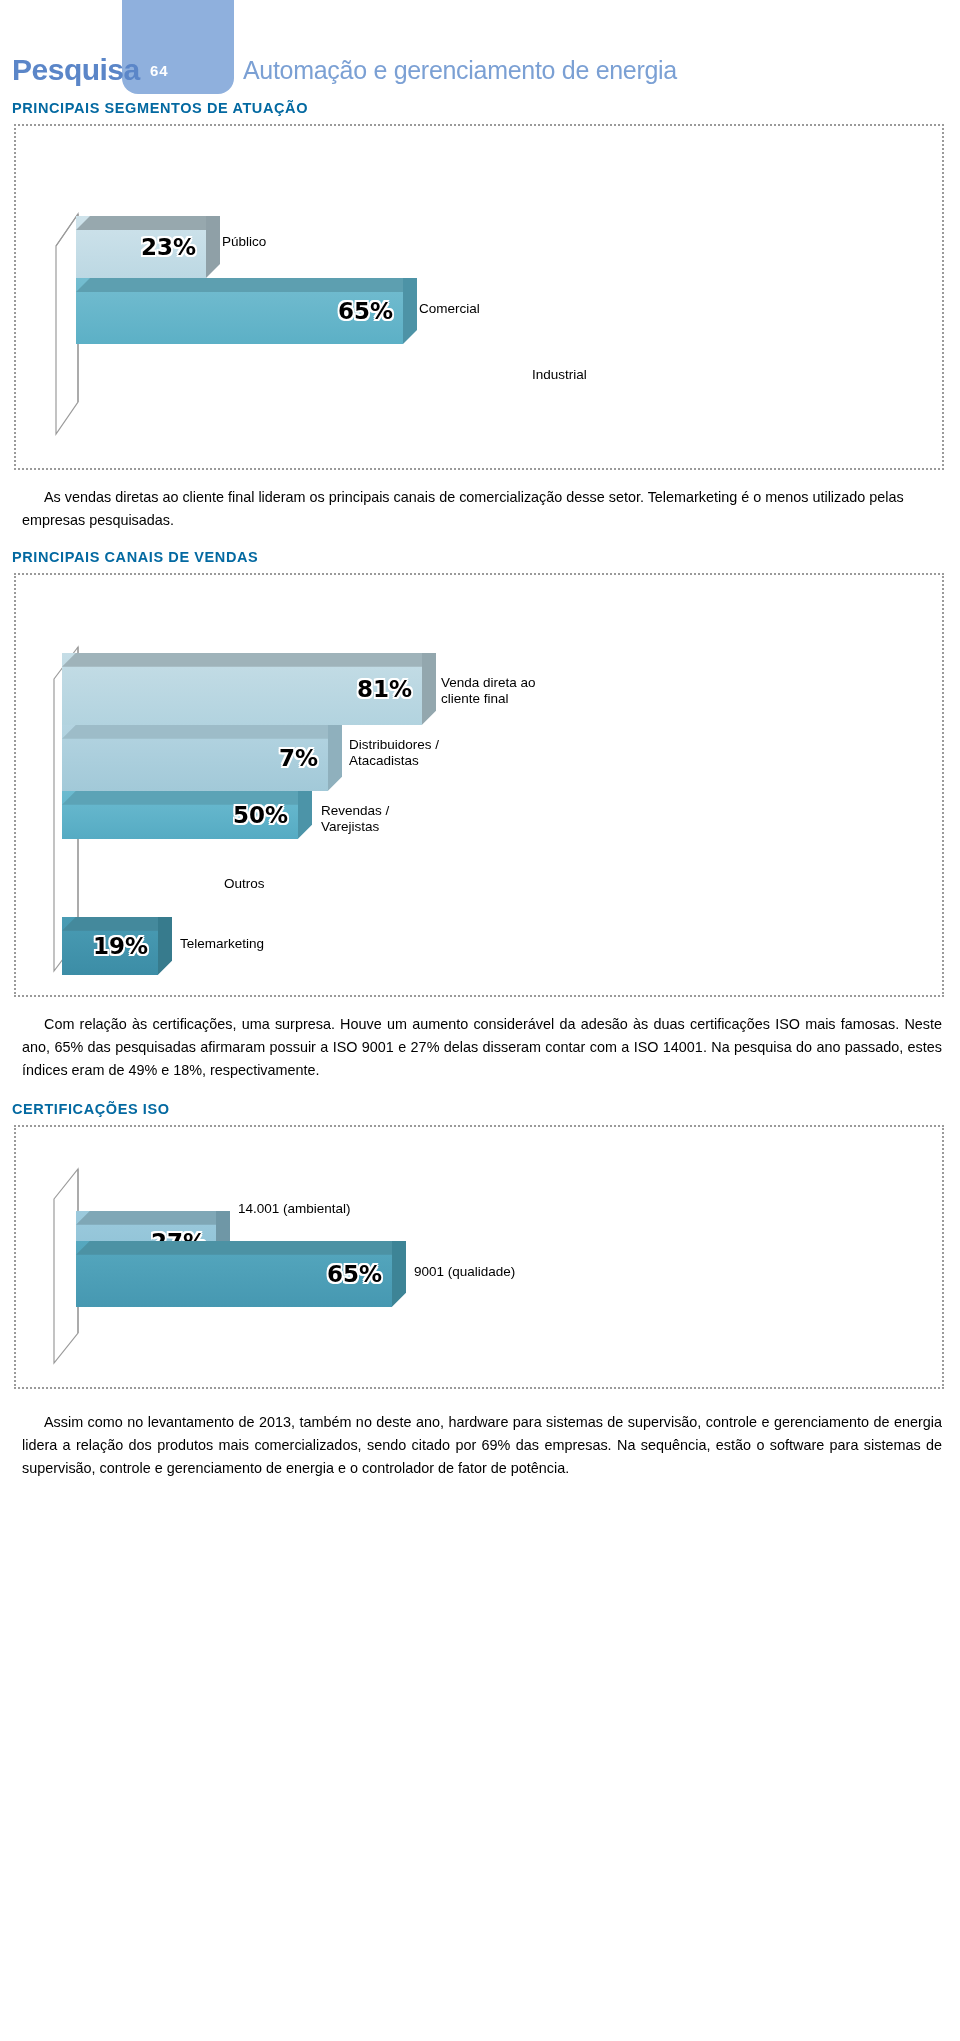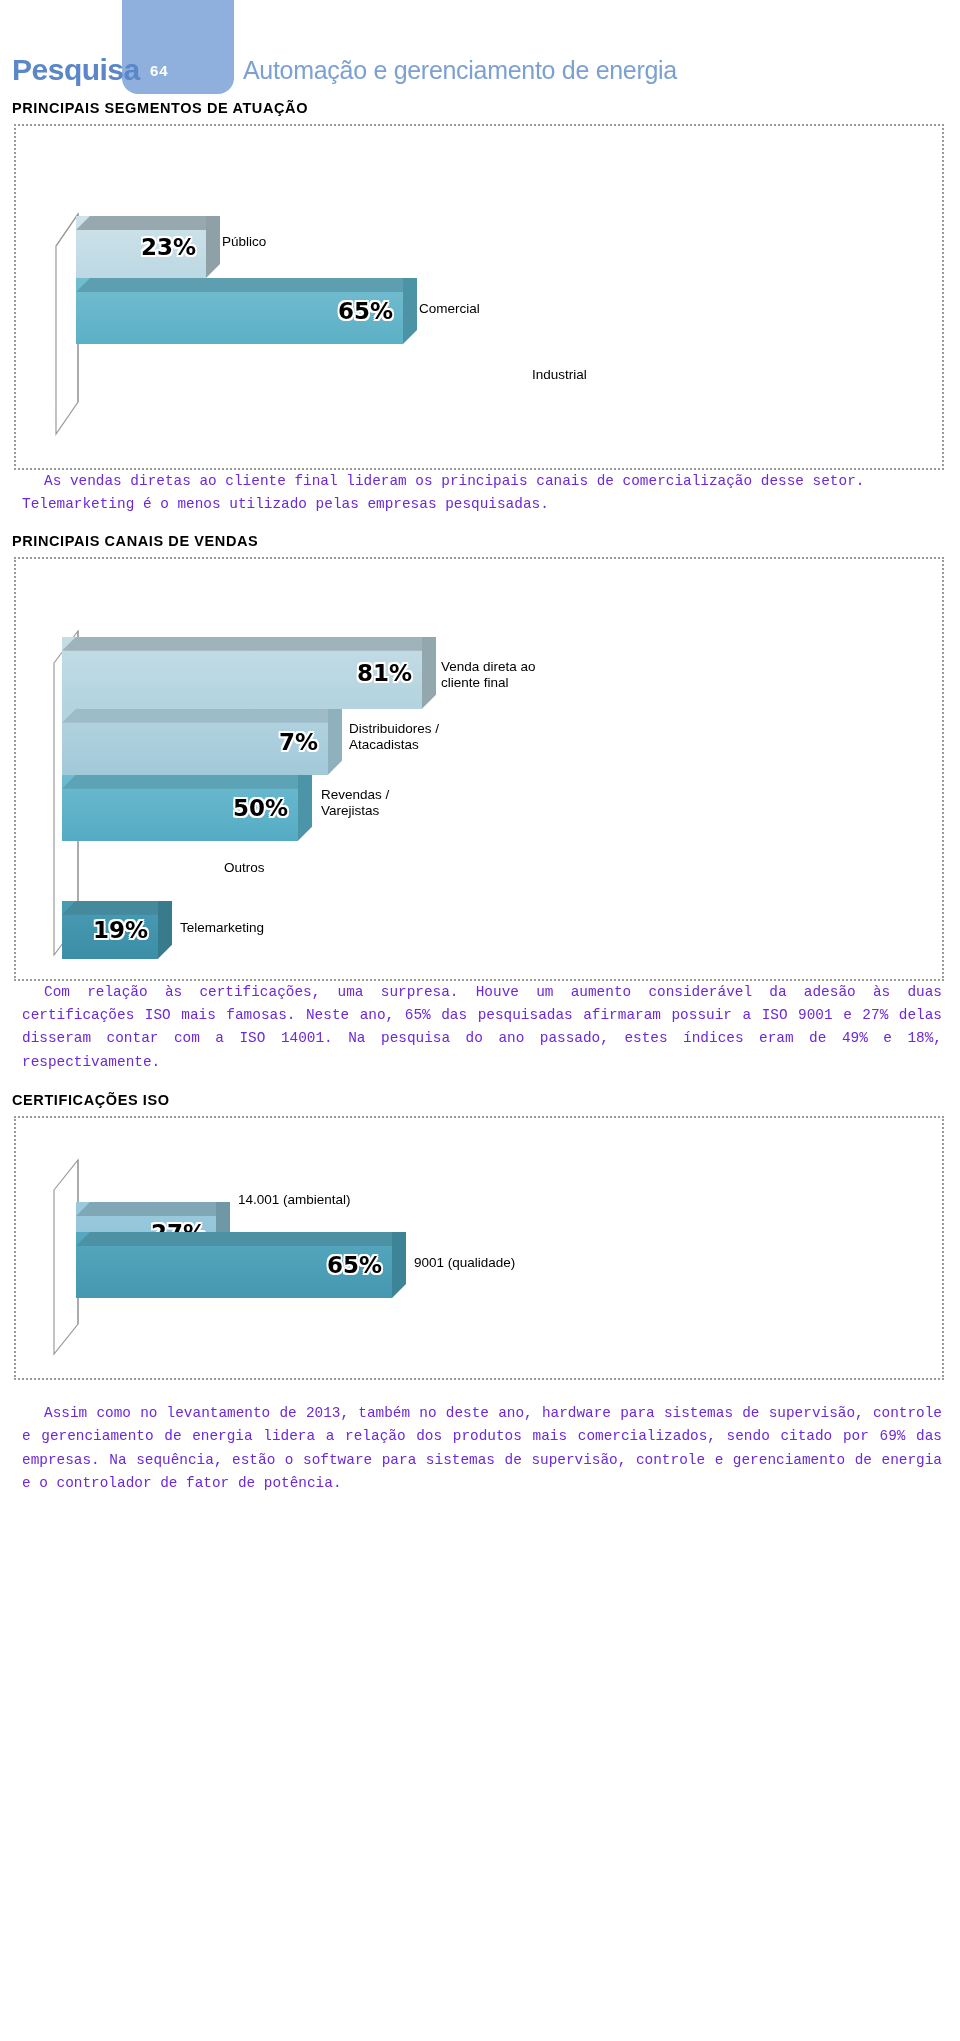--- a/index.html
+++ b/index.html
@@ -26,21 +26,21 @@
     font-size: 15px; color: #ffffff; font-weight: bold; letter-spacing: 1px;
   }
   .hdr-subject {
     position: absolute; left: 243px; top: 56px;
     font-size: 25px; color: #7ba0d4; font-weight: normal;
     letter-spacing: -0.3px;
   }
 
   
   .sec-title {
-    font-size: 14.5px; font-weight: bold; color: #000000;
+    font-size: 14.5px; font-weight: bold; color: #0369a1;
     letter-spacing: 0.6px; margin-left: 12px;
   }
 
   
   .panel {
     position: relative;
     margin: 8px 16px 0 14px;
     border: 2px dotted #9a9a9a;
     background: #fff;
   }
@@ -72,23 +72,23 @@
   }
   .cat-label {
     position: absolute;
     font-size: 13.5px; color: #000000; line-height: 1.22;
     white-space: pre-line;
     font-family: "Liberation Sans", sans-serif;
   }
 
   
   .body-text {
-    margin: 0 18px 0 22px;
-    font-size: 14.4px; line-height: 1.62; color: #6d28d9;
-    font-family: Liberation Mono, monospace;
+    margin: 16px 18px 0 22px;
+    font-size: 14.4px; line-height: 1.62; color: #000000;
+    font-family: Liberation Sans, sans-serif;
   }
   .body-text.just { text-align: justify; }
   .indent { display: inline-block; width: 22px; }
 </style>
 </head>
 <body>
 
 <div class="header">
   <div class="hdr-tab"></div>
   <div class="hdr-pesquisa">Pesquisa</div>
@@ -149,21 +149,21 @@
 
     <div class="bar" style="left:46px; top:150px; width:266px; height:66px;">
       <div class="face" style="background:linear-gradient(180deg,#b4d4e1,#a2c9d8);"></div>
       <div class="top" style="background:#9dbcc8; clip-path:polygon(0 100%, 14px 0, 100% 0, 100% 100%);"></div>
       <div class="side" style="right:-14px; background:#8fb0bd; clip-path:polygon(0 0, 100% -14px, 100% calc(100% - 14px), 0 100%);"></div>
       <span class="bar-label">7%</span>
     </div>
     <div class="cat-label" style="left:333px; top:162px;">Distribuidores /
 Atacadistas</div>
 
-    <div class="bar" style="left:46px; top:216px; width:236px; height:66px;border-radius:7px;">
+    <div class="bar" style="left:46px; top:216px; width:236px; height:48px;border-radius:7px;">
       <div class="face" style="background:linear-gradient(180deg,#6cbbd0,#55abc3);"></div>
       <div class="top" style="background:#5ca3b6; clip-path:polygon(0 100%, 14px 0, 100% 0, 100% 100%);"></div>
       <div class="side" style="right:-14px; background:#4c94a8; clip-path:polygon(0 0, 100% -14px, 100% calc(100% - 14px), 0 100%);"></div>
       <span class="bar-label">50%</span>
     </div>
     <div class="cat-label" style="left:305px; top:228px;">Revendas /
 Varejistas</div>
 
     <div class="cat-label" style="left:208px; top:301px;">Outros</div>
 

